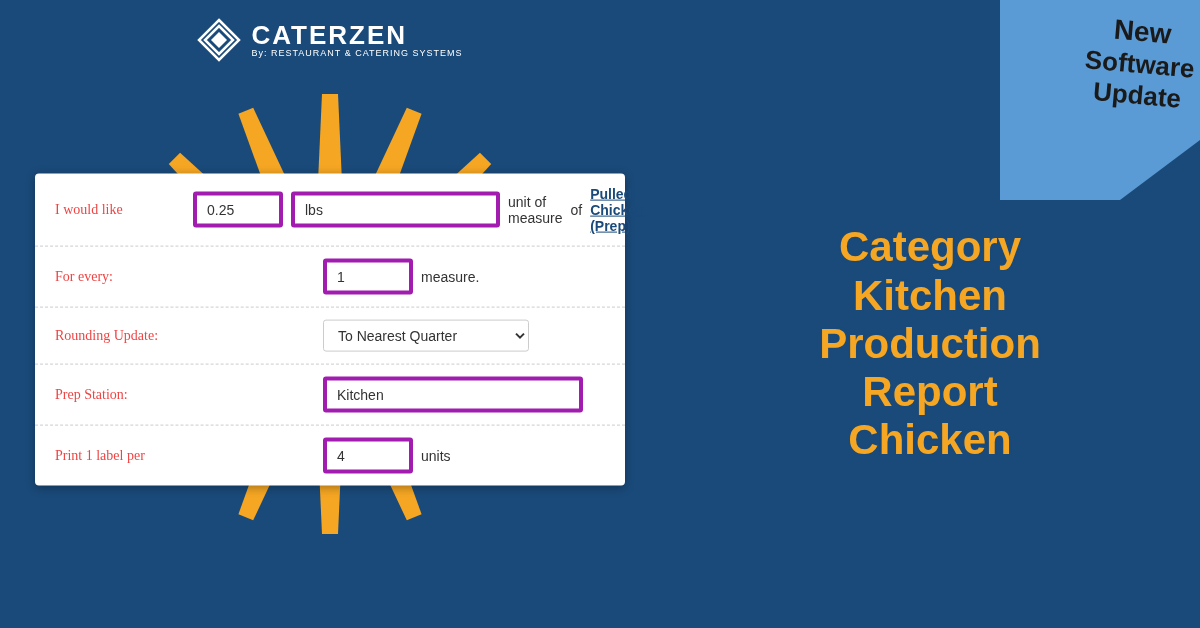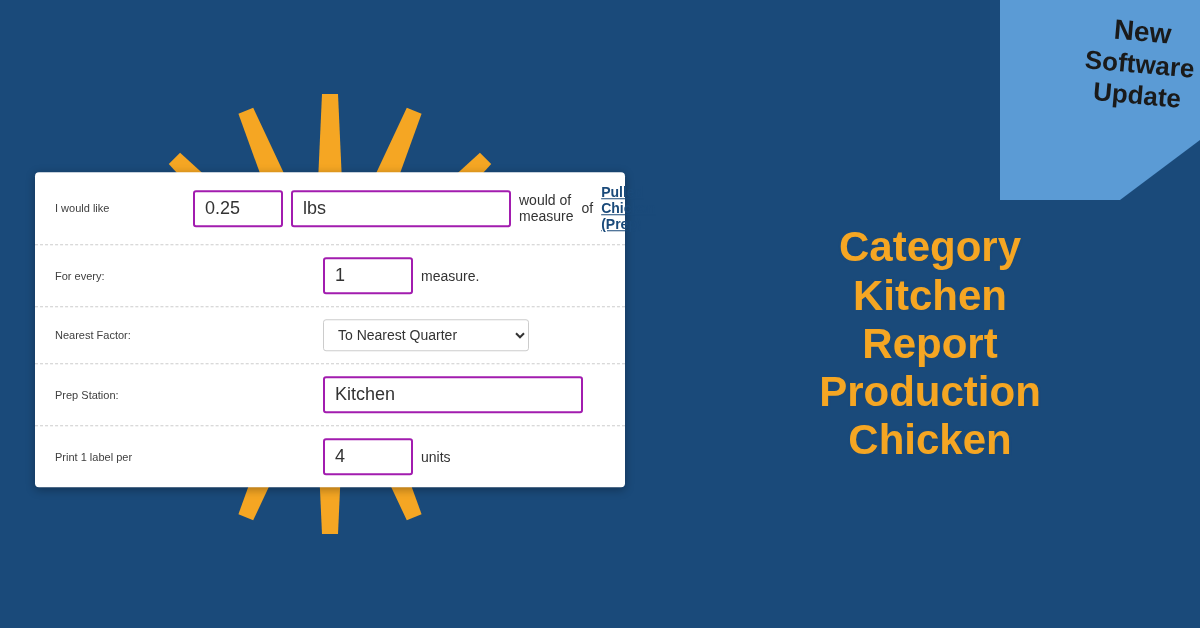--- a/index.html
+++ b/index.html
@@ -113,32 +113,33 @@
       padding: 12px 20px;
       border-bottom: 1px dashed #ccc;
       gap: 8px;
     }
 
     .form-row:last-child {
       border-bottom: none;
     }
 
     .form-label {
-      color: #404040;
-      font-size: 11px;
+      color: #ef4444;
+      font-size: 14px;
       font-weight: 500;
       white-space: nowrap;
       min-width: 130px;
+      font-family: Liberation Serif, serif;
     }
 
     .form-input {
-      border: 2px solid #a21caf;
+      border: 4px solid #a21caf;
       border-radius: 3px;
       padding: 6px 10px;
-      font-size: 18px;
+      font-size: 14px;
       color: #333;
       background: white;
     }
 
     .form-input-small {
       width: 90px;
     }
 
     .form-input-medium {
       width: 220px;
@@ -216,20 +217,34 @@
       z-index: 5;
     }
   </style>
 </head>
 <body>
 
 <div class="main-container">
 
   <div class="left-section">
 
+    <div class="header">
+      <div class="logo-container">
+
+        <svg class="logo-diamond" viewBox="0 0 44 44" xmlns="http://www.w3.org/2000/svg">
+          <polygon points="22,2 42,22 22,42 2,22" fill="none" stroke="white" stroke-width="2.5"></polygon>
+          <polygon points="22,8 36,22 22,36 8,22" fill="none" stroke="white" stroke-width="2.5"></polygon>
+          <polygon points="22,14 30,22 22,30 14,22" fill="white"></polygon>
+        </svg>
+        <div class="logo-text-container">
+          <span class="logo-title">CATERZEN</span>
+          <span class="logo-subtitle">By: RESTAURANT &amp; CATERING SYSTEMS</span>
+        </div>
+      </div>
+    </div>
 
     <div class="sunburst-container">
       <svg class="sunburst" viewBox="0 0 500 500" xmlns="http://www.w3.org/2000/svg">
 
         <g transform="translate(250,250)">
 
           <polygon points="-18,0 18,0 8,-220 -8,-220" fill="#f5a623" transform="rotate(0)"></polygon>
 
           <polygon points="-18,0 18,0 8,-220 -8,-220" fill="#f5a623" transform="rotate(22.5)"></polygon>
 
@@ -263,33 +278,33 @@
         </g>
       </svg>
     </div>
 
     <div class="form-card">
 
       <div class="form-row">
         <span class="form-label">I would like</span>
         <input class="form-input form-input-small" type="text" value="0.25" style="">
         <input class="form-input form-input-medium" type="text" value="lbs" style="">
-        <span class="form-text">would of measure</span>
+        <span class="form-text">unit of measure</span>
         <span class="form-text">of</span>
         <span class="form-link">Pulled Chicken (Prep)</span>
       </div>
 
       <div class="form-row">
         <span class="form-label">For every:</span>
         <input class="form-input form-input-small" type="text" style="margin-left: 130px;" value="1">
         <span class="form-text">measure.</span>
       </div>
 
       <div class="form-row">
-        <span class="form-label">Nearest Factor:</span>
+        <span class="form-label">Rounding Update:</span>
         <select class="form-select" style="margin-left:130px;">
           <option>To Nearest Quarter</option>
           <option>To Nearest Half</option>
           <option>To Nearest Whole</option>
           <option>No Rounding</option>
         </select>
       </div>
 
       <div class="form-row">
         <span class="form-label">Prep Station:</span>
@@ -314,20 +329,20 @@
 
     <div class="new-software-text" style="z-index:20;">
       <span style="display:block; font-size:28px; font-weight:900;">New</span>
       <span style="display:block; font-size:26px; font-weight:900;">Software</span>
       <span style="display:block; font-size:26px; font-weight:900;">Update</span>
     </div>
 
     <div class="enhanced-text">
       <span style="display:block;">Category</span>
       <span style="display:block;">Kitchen</span>
+      <span style="display:block;">Production</span>
       <span style="display:block;">Report</span>
-      <span style="display:block;">Production</span>
       <span style="display:block;">Chicken</span>
     </div>
 
   </div>
 
 </div>
 
 </body></html>

